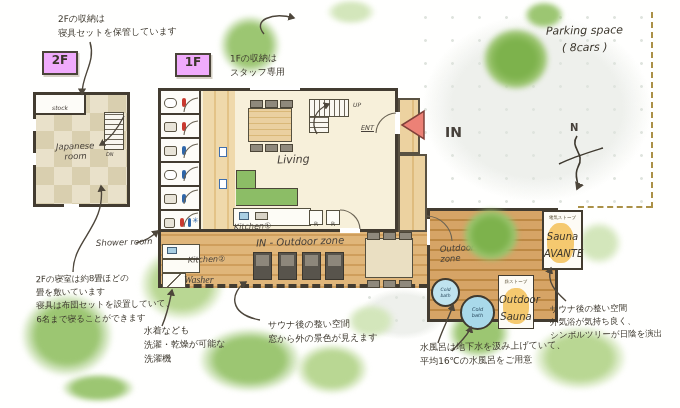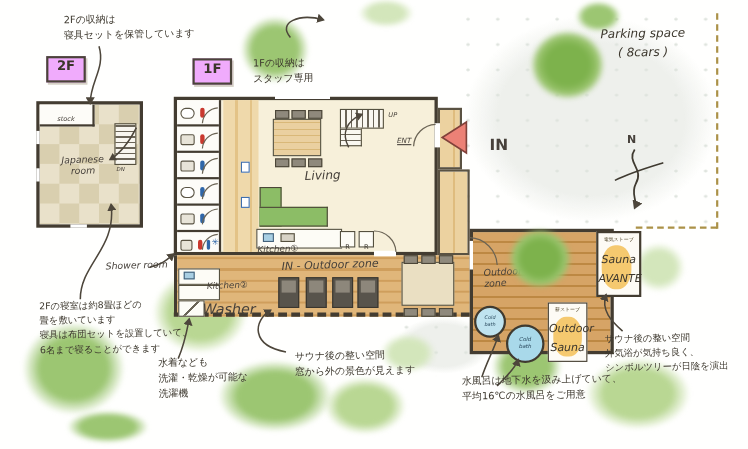--- a/index.html
+++ b/index.html
@@ -257,21 +257,21 @@
   <div class="tag" style="left:42px;top:51px;width:32px;height:20px;">
     <span>2F</span>
   </div>
   <div class="tag" style="left:175px;top:53px;width:32px;height:20px;">
     <span>1F</span>
   </div>
 
   <span class="lbl" style="left:96px;top:237px;font-size:8.5px;transform:rotate(-2deg);">Shower room</span>
   <span class="lbl" style="left:234px;top:222px;font-size:8px;transform:rotate(-2deg);">Kitchen①</span>
   <span class="lbl" style="left:188px;top:255px;font-size:8px;transform:rotate(-2deg);">Kitchen②</span>
-  <span class="lbl" style="left:184px;top:274px;font-size:13px;">Washer</span>
+  <span class="lbl" style="left:184px;top:274px;font-size:10px;font-family:Liberation Serif, serif;">Washer</span>
   <span class="lbl" style="left:256px;top:236px;font-size:10px;transform:rotate(-2deg);">IN - Outdoor zone</span>
   <span class="lbl" style="left:429px;top:124px;font-size:14px;font-style:normal;font-weight:bold;margin-left:16px;">IN</span>
   <span class="lbl" style="left:570px;top:122px;font-size:10px;font-style:normal;font-weight:bold;">N</span>
 
   <div class="note" style="left:546px;top:22px;font-size:11px;font-style:italic;text-align:center;">Parking space
 ( 8cars )</div>
   <div class="note" style="left:58px;top:12px;">2Fの収納は
 寝具セットを保管しています</div>
   <div class="note" style="left:230px;top:28px;margin-top:24px;">1Fの収納は
 スタッフ専用</div>

